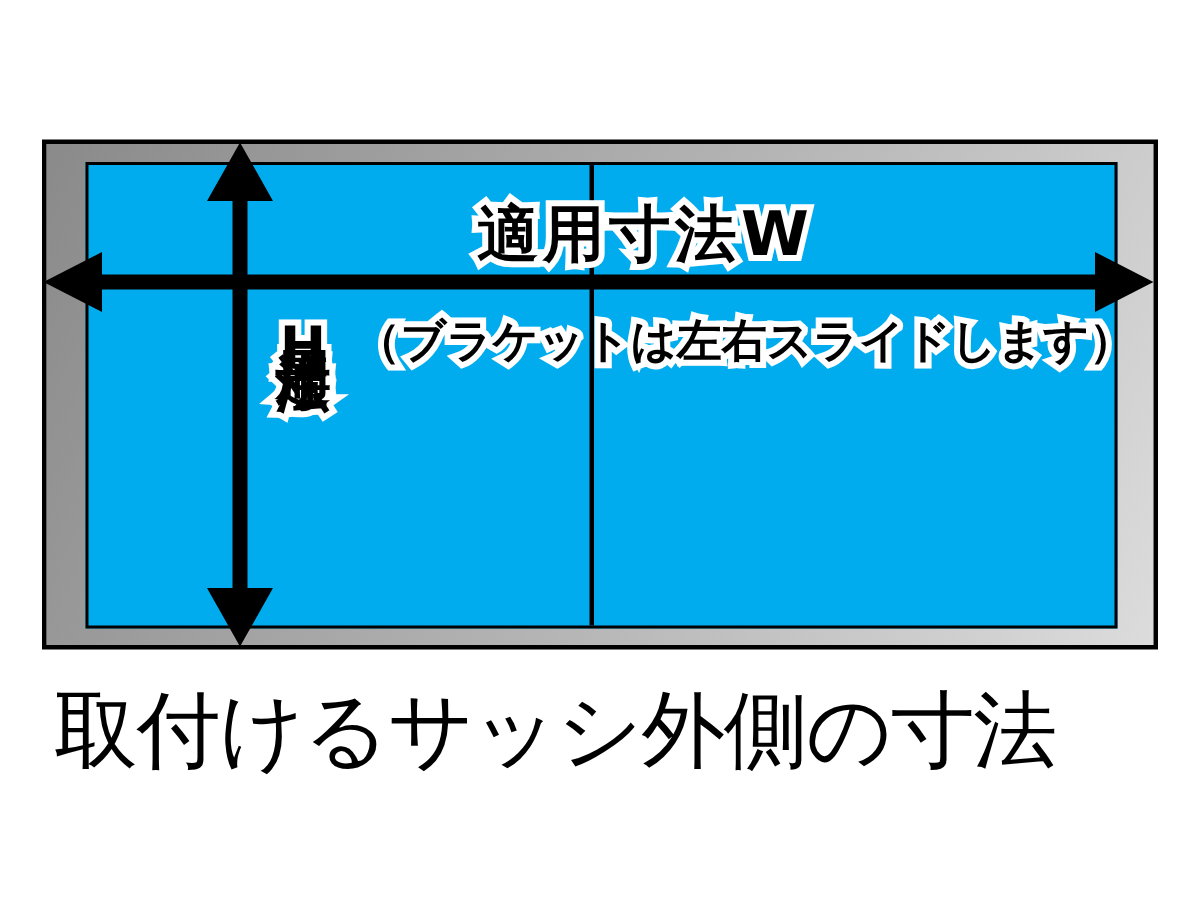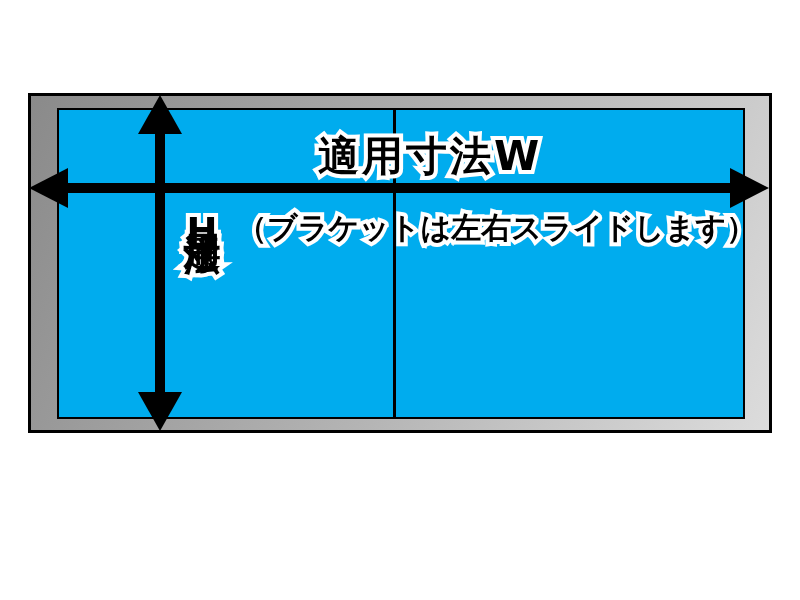--- a/index.html
+++ b/index.html
@@ -86,14 +86,15 @@
   <div class="label label-note">
     <span class="txt-stroke">（ブラケットは左右スライドします）</span>
     <span class="txt-fill">（ブラケットは左右スライドします）</span>
   </div>
 
   <div class="label label-h">
     <span class="txt-stroke">適用寸法H</span>
     <span class="txt-fill">適用寸法H</span>
   </div>
 
+  <div class="caption">取付けるサッシ外側の寸法</div>
 
 </div>
 
 </body></html>

